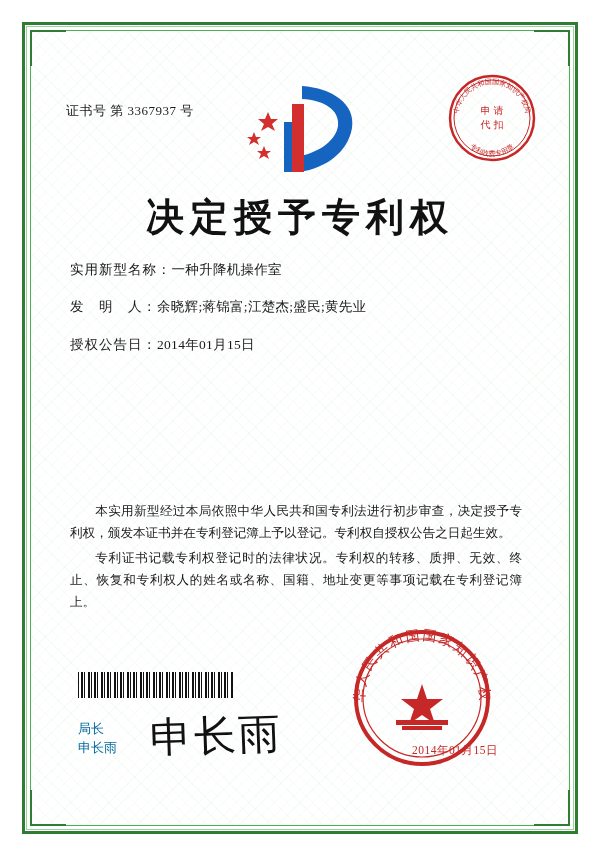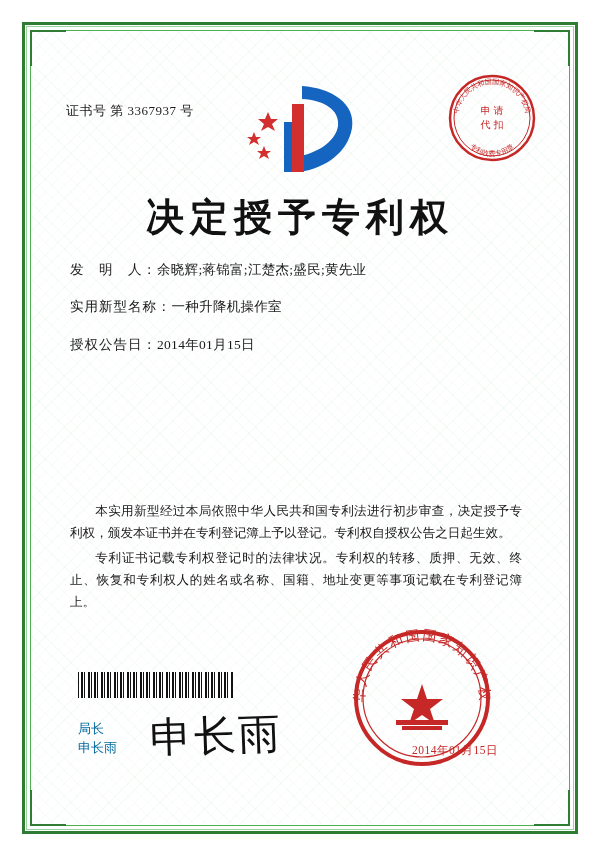--- a/index.html
+++ b/index.html
@@ -257,24 +257,24 @@
         </text>
         <text x="54" y="50" text-anchor="middle" font-size="10" fill="#c62828" font-family="'Liberation Sans', sans-serif">申 请</text>
         <text x="54" y="64" text-anchor="middle" font-size="10" fill="#c62828" font-family="'Liberation Sans', sans-serif">代 扣</text>
       </svg>
     </div>
 
     <div class="main-title">决定授予专利权</div>
 
     <div class="fields">
       <div class="field-row">
-        <span class="field-label">发　明　人：</span><span class="field-value">余晓辉;蒋锦富;江楚杰;盛民;黄先业</span>
+        <span class="field-label">实用新型名称：</span><span class="field-value">一种升降机操作室</span>
       </div>
       <div class="field-row">
-        <span class="field-label">实用新型名称：</span><span class="field-value">一种升降机操作室</span>
+        <span class="field-label">发　明　人：</span><span class="field-value">余晓辉;蒋锦富;江楚杰;盛民;黄先业</span>
       </div>
       <div class="field-row">
         <span class="field-label">授权公告日：</span><span class="field-value">2014年01月15日</span>
       </div>
     </div>
 
     <div class="paragraphs">
       <p>本实用新型经过本局依照中华人民共和国专利法进行初步审查，决定授予专利权，颁发本证书并在专利登记簿上予以登记。专利权自授权公告之日起生效。</p>
       <p>专利证书记载专利权登记时的法律状况。专利权的转移、质押、无效、终止、恢复和专利权人的姓名或名称、国籍、地址变更等事项记载在专利登记簿上。</p>
     </div>

